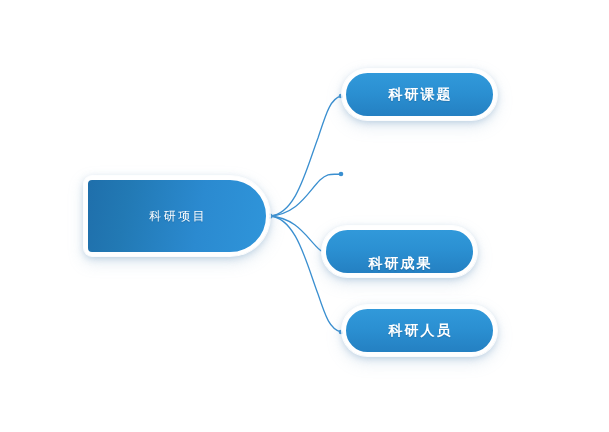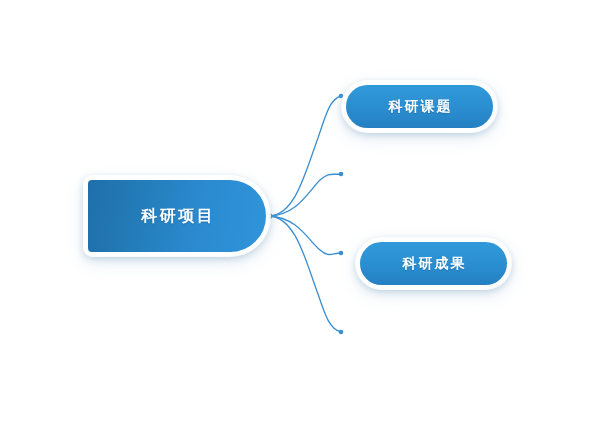--- a/index.html
+++ b/index.html
@@ -51,50 +51,49 @@
     width: 186px;
     height: 80px;
     border-radius: 8px 40px 40px 8px;
     background: linear-gradient(100deg, #1f6fab 0%, #2279b4 22%, #2b8ad0 62%, #2f95da 100%);
     box-shadow:
       0 0 0 1px rgba(255,255,255,0.9),
       0 2px 7px rgba(120,160,195,0.42),
       0 6px 16px rgba(140,175,205,0.28);
   }
   #root-node .node-label {
-    font-size: 16px;
-    font-weight: bold;
+    font-size: 12px;
+    font-weight: normal;
     letter-spacing: 2.5px;
     text-indent: 2.5px;
     text-shadow: 0 1px 1px rgba(20,70,110,0.33);
   }
 
   
   .child-node {
     width: 155px;
     height: 51px;
     border-radius: 26px;
     background: linear-gradient(180deg, #3199da 0%, #2b90d2 45%, #2480c2 100%);
     box-shadow:
       0 0 0 1px rgba(255,255,255,0.9),
       0 2px 7px rgba(120,160,195,0.42),
       0 6px 16px rgba(140,175,205,0.26);
-    margin-top: 12px;
   }
   .child-node .node-label {
     font-size: 14px;
     font-weight: bold;
     letter-spacing: 2px;
     text-indent: 2px;
     text-shadow: 0 1px 1px rgba(20,70,110,0.3);
   }
 
   .child-node[data-index="0"] { left: 342px; top: 69px; }
   .child-node[data-index="1"] { left: 342px; top: 148px; }
-  .child-node[data-index="2"] { left: 356px; top: 226px; }
+  .child-node[data-index="2"] { left: 322px; top: 226px; align-items: flex-end; }
   .child-node[data-index="3"] { left: 342px; top: 305px; }
 </style>
 </head>
 <body>
 
 <div id="mindmap-canvas">
 
   <svg id="connector-layer" viewBox="0 0 609 432" width="609" height="432" xmlns="http://www.w3.org/2000/svg">
 
     <path d="M 270 216 C 296 214, 306 170, 318 138 C 326 114, 330 99, 341 96" fill="none" stroke="#3a8fd0" stroke-width="1.3" stroke-linecap="round"></path>
@@ -119,14 +118,17 @@
 
   <div class="node child-node" data-index="0">
     <span class="node-label">科研课题</span>
   </div>
 
 
   <div class="node child-node" data-index="2">
     <span class="node-label">科研成果</span>
   </div>
 
+  <div class="node child-node" data-index="3">
+    <span class="node-label">科研人员</span>
+  </div>
 
 </div>
 
 </body></html>

